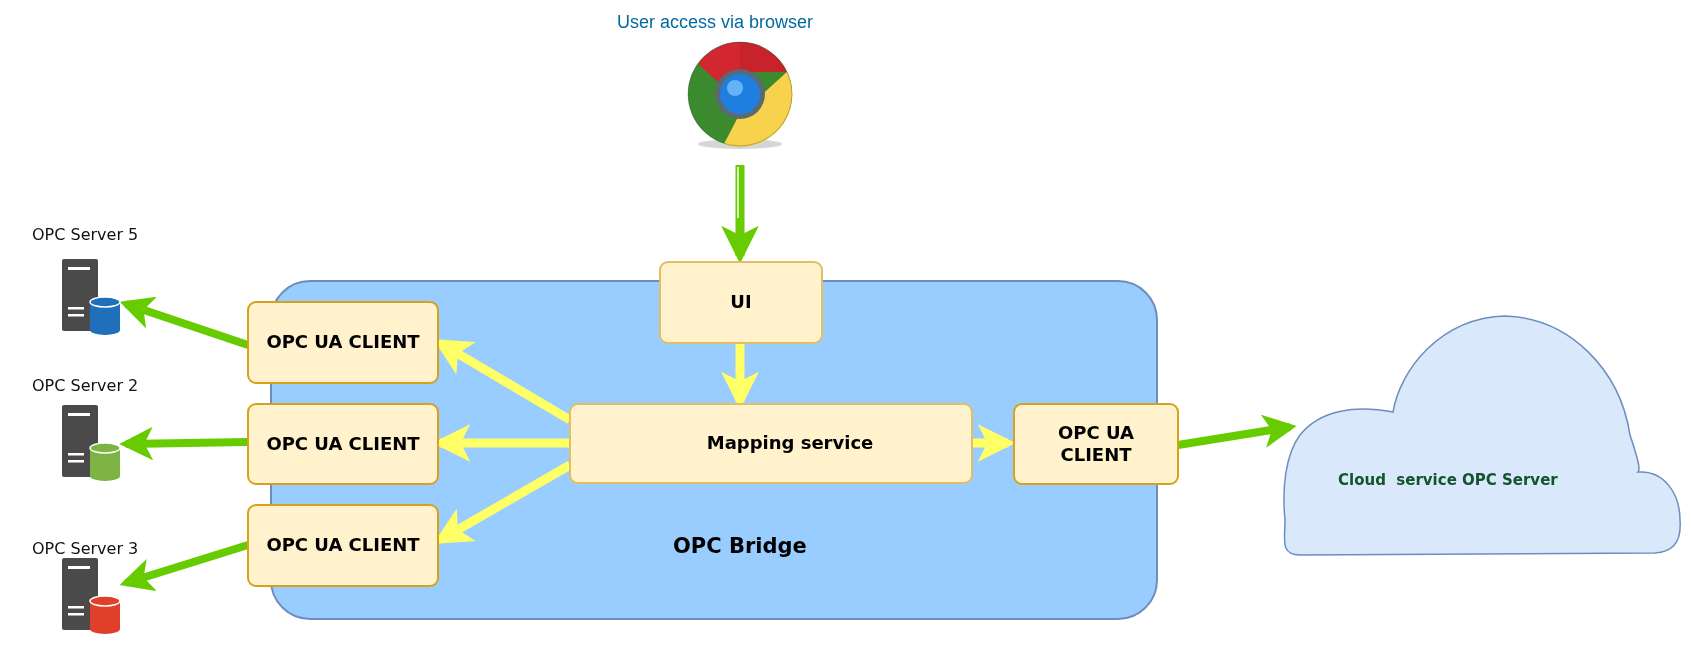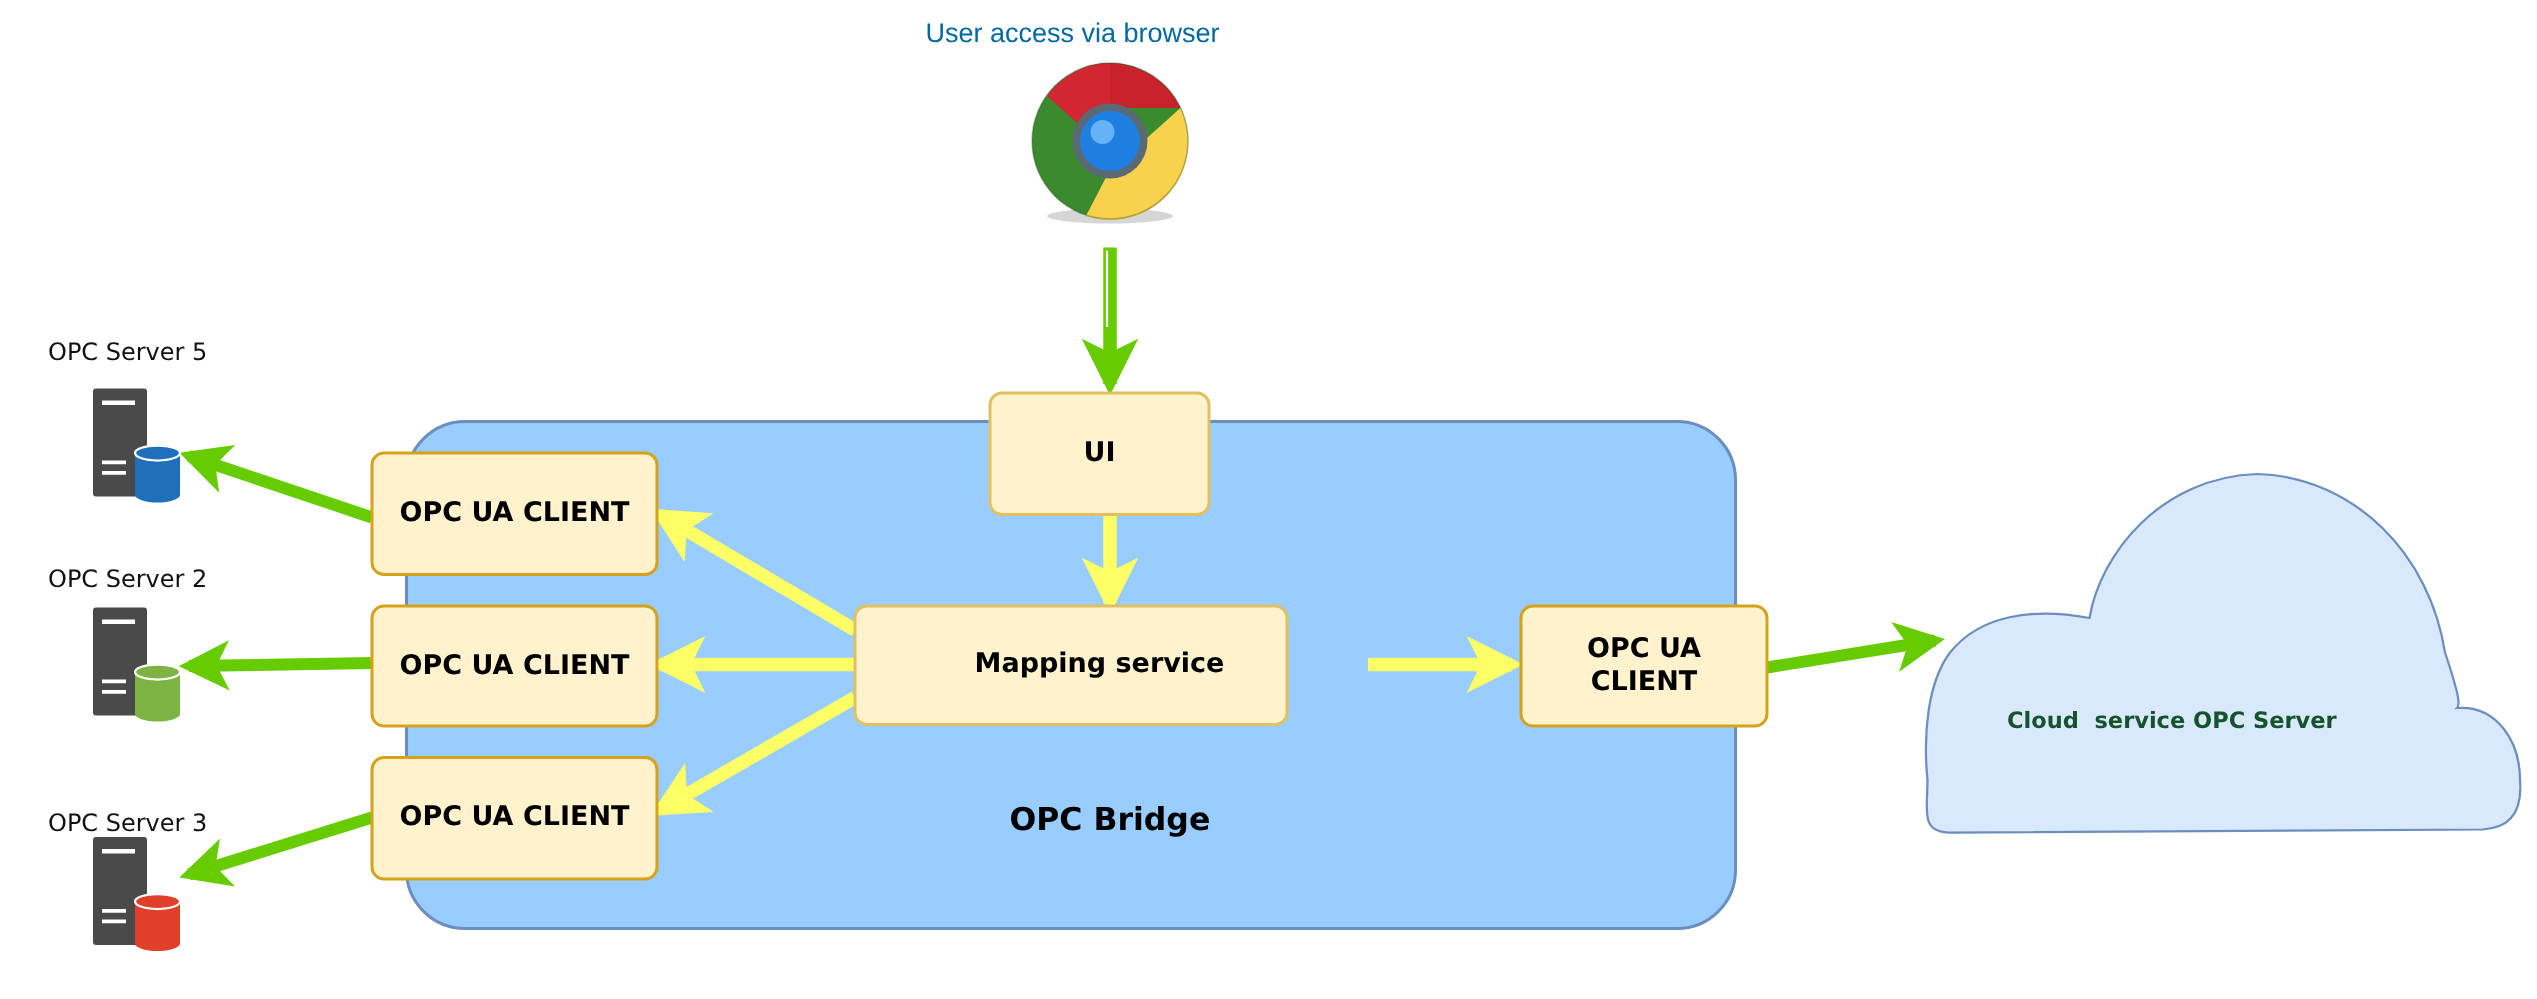--- a/index.html
+++ b/index.html
@@ -96,20 +96,20 @@
 </svg>
 <svg class="abs" style="left:60px; top:556px;" width="64" height="80" viewBox="0 0 64 80">
   <rect x="2" y="2" width="36" height="72" rx="2" fill="#4a4a4a"></rect>
   <rect x="8" y="10" width="22" height="3" fill="#ffffff"></rect>
   <rect x="8" y="50" width="16" height="2.5" fill="#ffffff"></rect>
   <rect x="8" y="57" width="16" height="2.5" fill="#ffffff"></rect>
   <path d="M30,45 v28 a15,5 0 0,0 30,0 v-28 Z" fill="#e0402a"></path>
   <ellipse cx="45" cy="45" rx="15" ry="5" fill="#e0402a" stroke="#ffffff" stroke-width="1.5"></ellipse>
 </svg>
 
-<div class="abs box soft" style="left:659px; top:261px; width:148px; height:83px;">UI</div>
-<div class="abs box soft" style="left:569px; top:403px; width:290px; height:81px;padding-left:38px;">Mapping service</div>
+<div class="abs box soft" style="left:659px; top:261px; width:164px; height:83px;">UI</div>
+<div class="abs box soft" style="left:569px; top:403px; width:404px; height:81px;padding-left:38px;">Mapping service</div>
 
 <div class="abs box" style="left:247px; top:301px; width:192px; height:83px;">OPC UA CLIENT</div>
 <div class="abs box" style="left:247px; top:403px; width:192px; height:82px;">OPC UA CLIENT</div>
 <div class="abs box" style="left:247px; top:504px; width:192px; height:83px;">OPC UA CLIENT</div>
 
 <div class="abs box" style="left:1013px; top:403px; width:166px; height:82px; padding:0 30px;">OPC UA CLIENT</div>
 
 </body></html>

